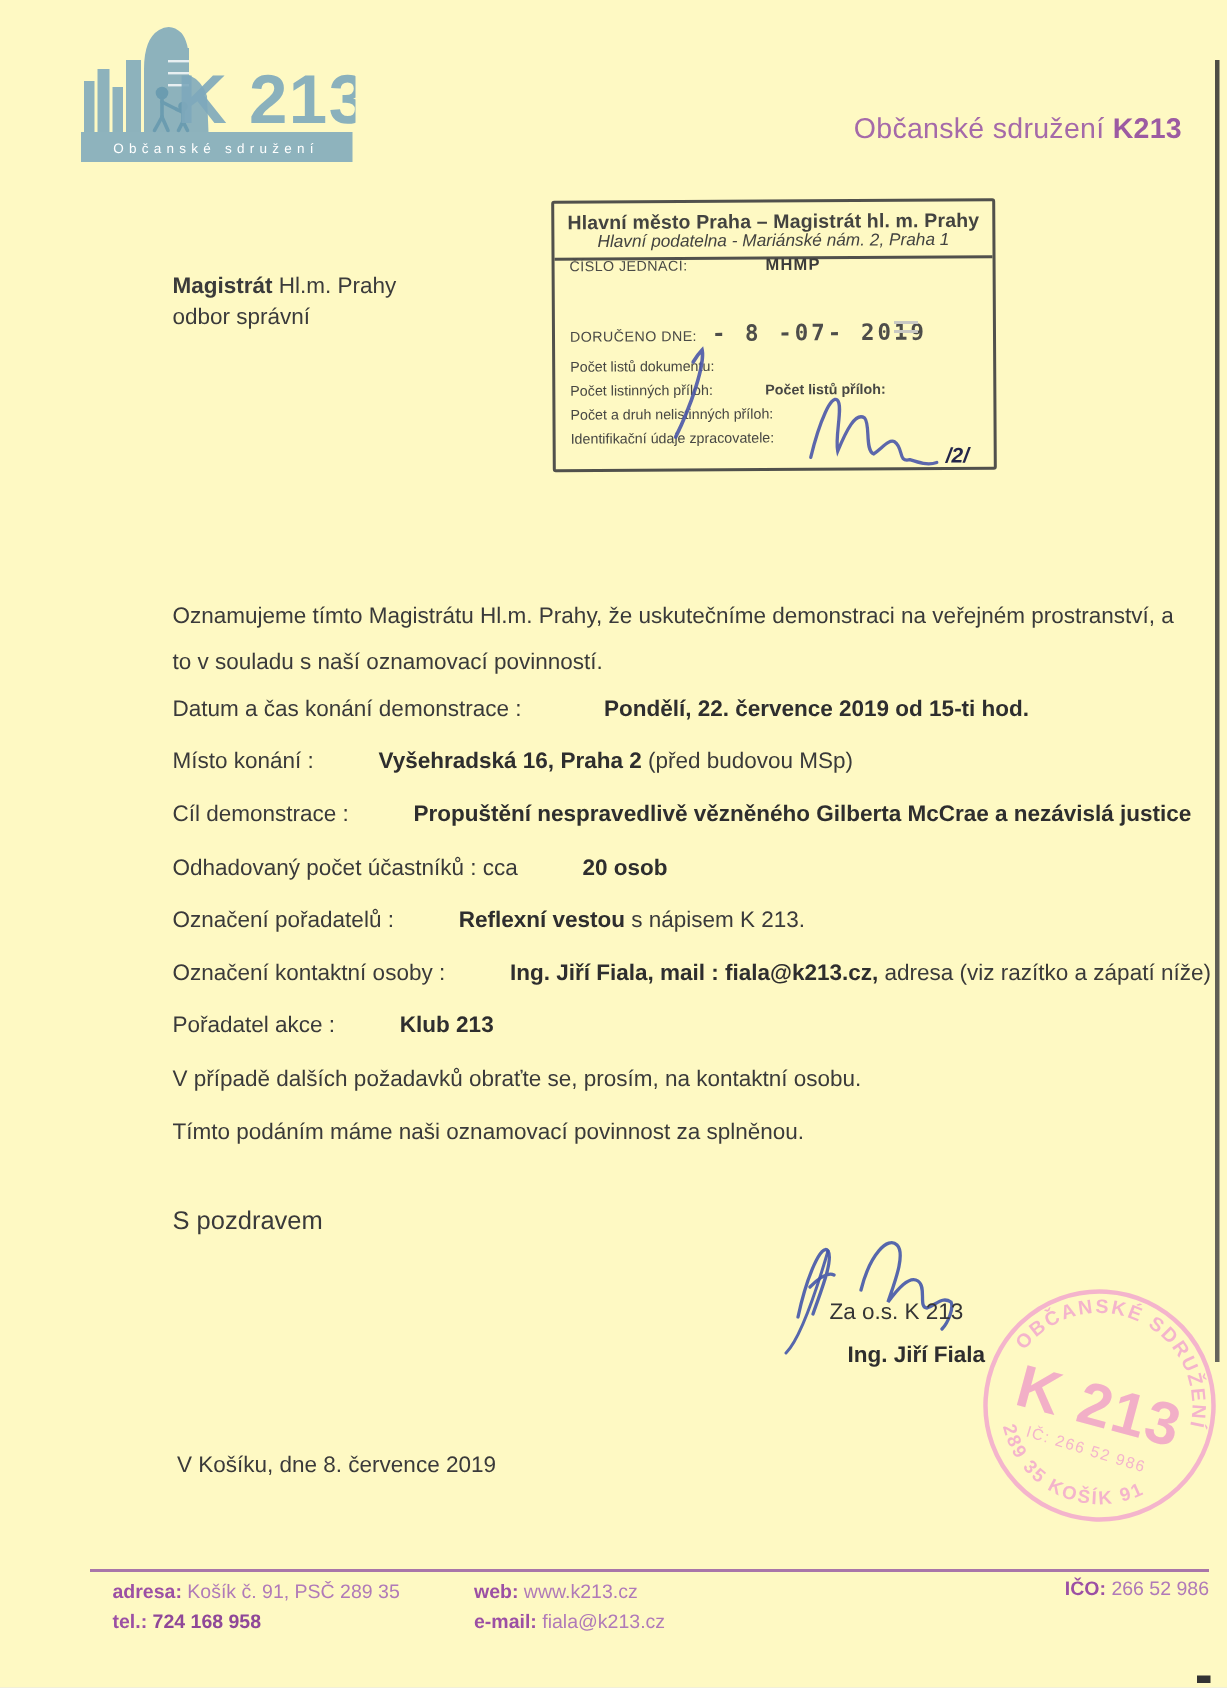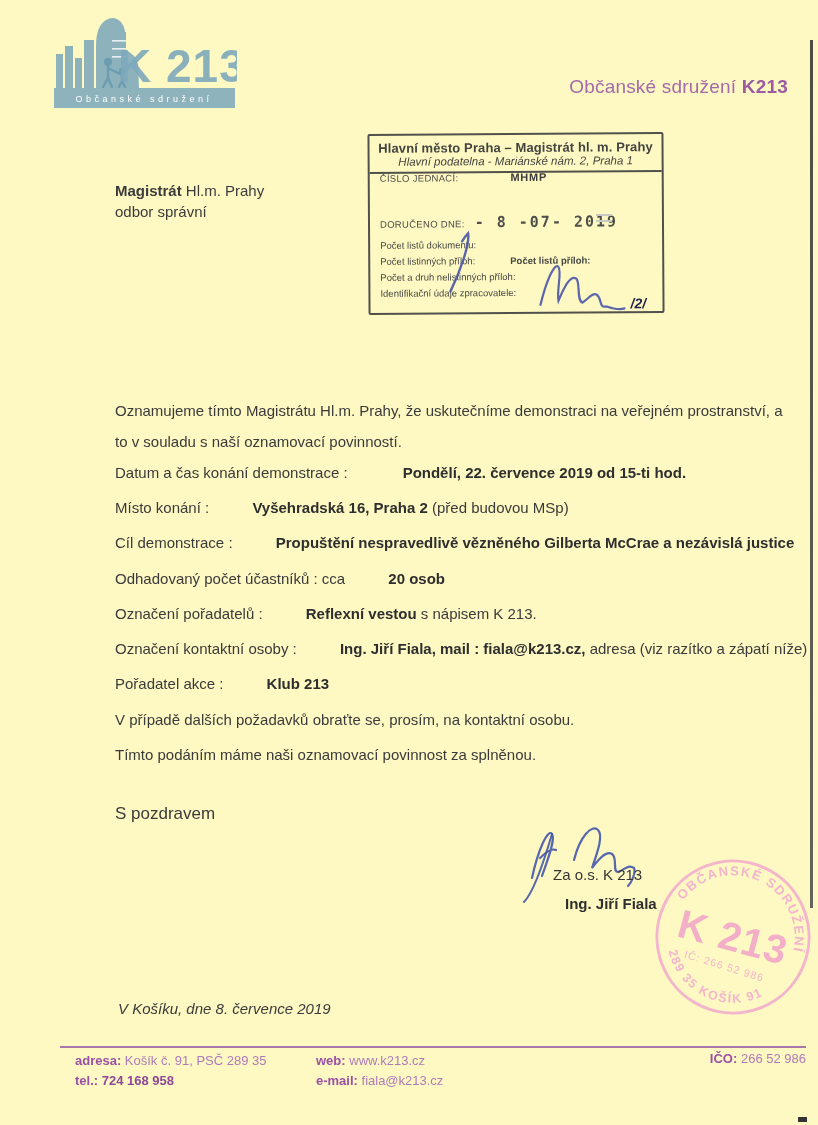--- a/index.html
+++ b/index.html
@@ -48,21 +48,21 @@
   .line .b{color:#2e2e2e;padding-left:39px;}
   .l1{top:395px;} .l2{top:457px;} .l3{top:492px;} .l4{top:527px;} .l5{top:563px;}
   .l6{top:598px;} .l7{top:633px;} .l8{top:668px;} .l9{top:704px;} .l10{top:739px;}
   .salutation{top:804px;left:115px;font-size:17px;}
 
   
   .sig-for{top:866px;left:553px;font-size:15px;color:#353535;}
   .sig-name{top:895px;left:565px;font-size:15px;font-weight:700;color:#2e2e2e;}
 
   
-  .dateline{top:1000px;left:118px;font-size:15px;font-style:italic;}
+  .dateline{top:968px;left:118px;font-size:15px;}
 
   
   .footer-rule{top:1046px;left:60px;width:746px;height:2px;background:#9a5fa5;opacity:.85;}
   .footer{font-size:13px;color:#b07ab8;line-height:20px;}
   .footer .lab{font-weight:700;color:#9c50a4;}
   .f-left{top:1051px;left:75px;}
   .f-mid{top:1051px;left:316px;}
   .f-ico{top:1049px;right:12px;}
   .tel-val{font-weight:700;color:#8f4898;}
 

